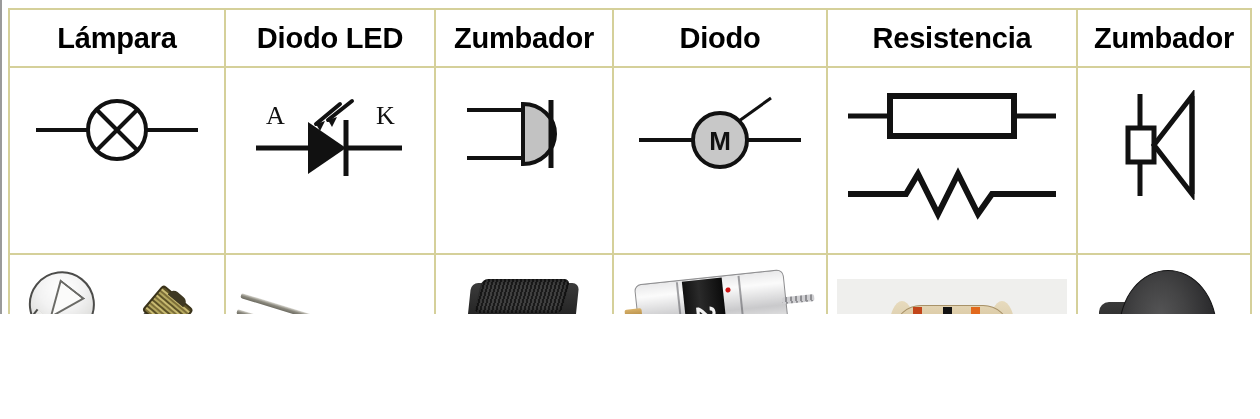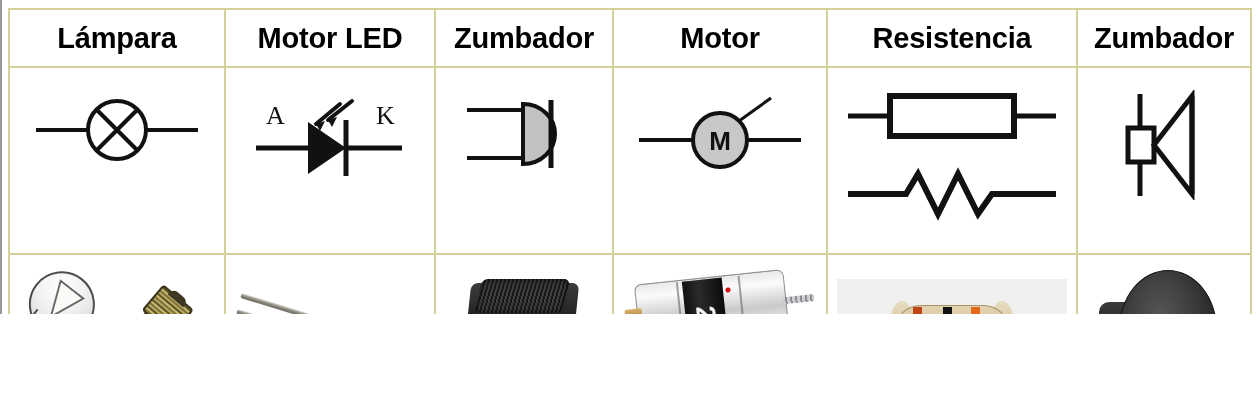--- a/index.html
+++ b/index.html
@@ -432,27 +432,27 @@
       <col style="width:250px">
       <col style="width:174px">
     </colgroup>
 
     <tbody>
     <tr class="header-row">
       <td>
         <div class="col-title">Lámpara</div>
       </td>
       <td>
-        <div class="col-title">Motor LED</div>
+        <div class="col-title">Diodo LED</div>
       </td>
       <td>
         <div class="col-title">Zumbador</div>
       </td>
       <td>
-        <div class="col-title">Motor</div>
+        <div class="col-title">Diodo</div>
       </td>
       <td>
         <div class="col-title">Resistencia</div>
       </td>
       <td>
         <div class="col-title">Zumbador</div>
       </td>
     </tr>
 
     <tr class="symbol-row">

